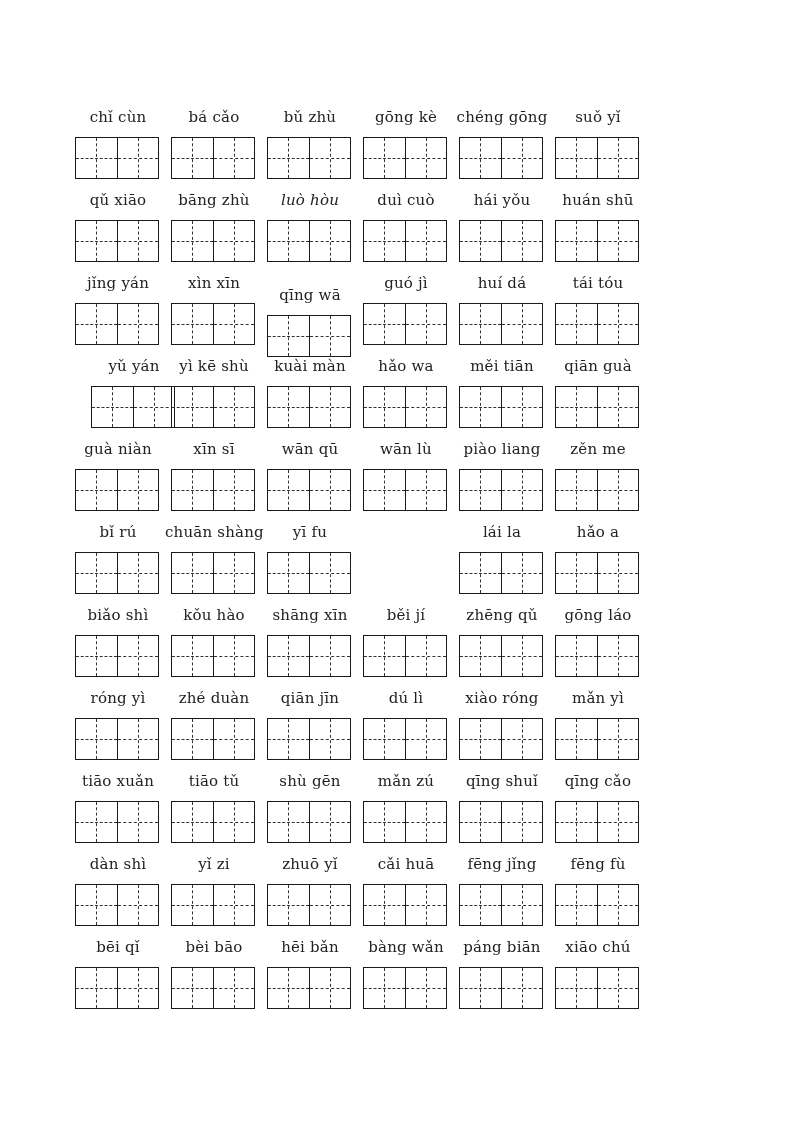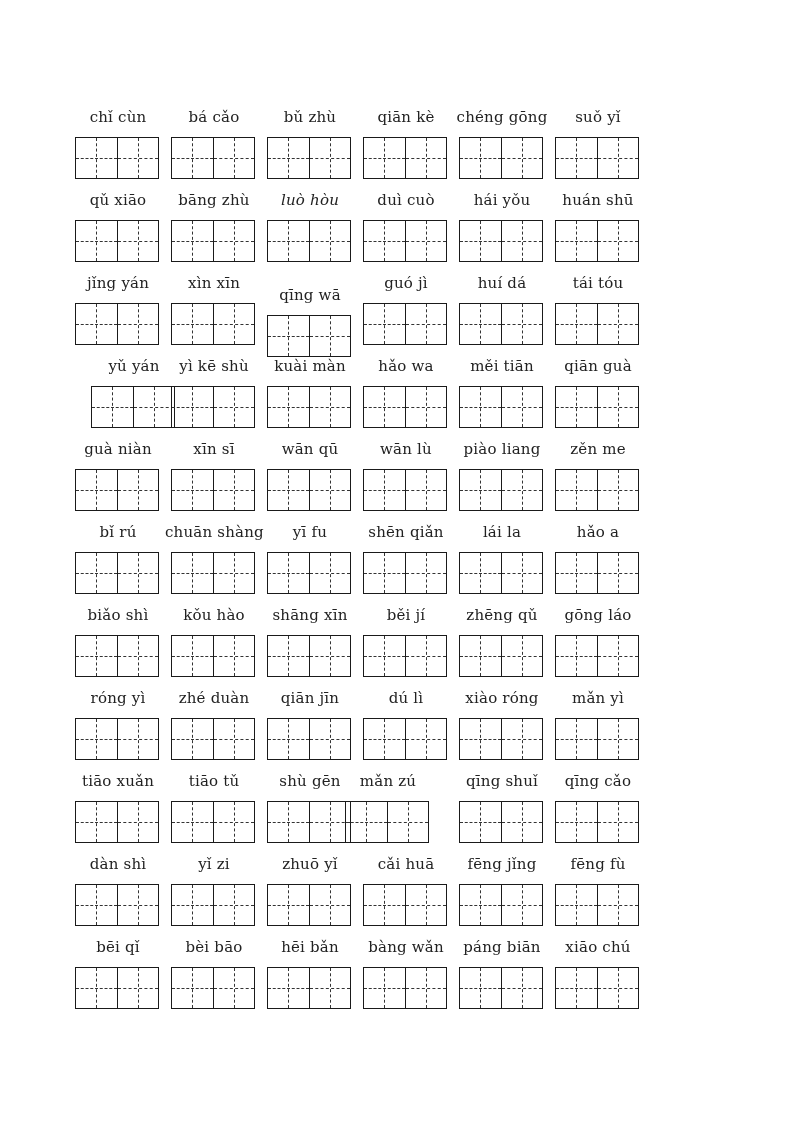--- a/index.html
+++ b/index.html
@@ -55,21 +55,21 @@
             <span class="h"></span>
             <span class="v"></span>
           </div>
           <div class="cell">
             <span class="h"></span>
             <span class="v"></span>
           </div>
         </div>
       </div>
       <div class="group" style="left: 288px;">
-        <div class="pinyin">qiān kè</div>
+        <div class="pinyin">gōng kè</div>
         <div class="grid">
           <div class="cell">
             <span class="h"></span>
             <span class="v"></span>
           </div>
           <div class="cell">
             <span class="h"></span>
             <span class="v"></span>
           </div>
         </div>
@@ -454,33 +454,20 @@
           <div class="cell">
             <span class="h"></span>
             <span class="v"></span>
           </div>
           <div class="cell">
             <span class="h"></span>
             <span class="v"></span>
           </div>
         </div>
       </div>
-      <div class="group" style="left: 288px;">
-        <div class="pinyin">shēn qiǎn</div>
-        <div class="grid">
-          <div class="cell">
-            <span class="h"></span>
-            <span class="v"></span>
-          </div>
-          <div class="cell">
-            <span class="h"></span>
-            <span class="v"></span>
-          </div>
-        </div>
-      </div>
       <div class="group" style="left: 384px;">
         <div class="pinyin">lái la</div>
         <div class="grid">
           <div class="cell">
             <span class="h"></span>
             <span class="v"></span>
           </div>
           <div class="cell">
             <span class="h"></span>
             <span class="v"></span>
@@ -694,21 +681,21 @@
           <div class="cell">
             <span class="h"></span>
             <span class="v"></span>
           </div>
           <div class="cell">
             <span class="h"></span>
             <span class="v"></span>
           </div>
         </div>
       </div>
-      <div class="group" style="left: 270px;">
+      <div class="group" style="left: 288px;">
         <div class="pinyin">mǎn zú</div>
         <div class="grid">
           <div class="cell">
             <span class="h"></span>
             <span class="v"></span>
           </div>
           <div class="cell">
             <span class="h"></span>
             <span class="v"></span>
           </div>

